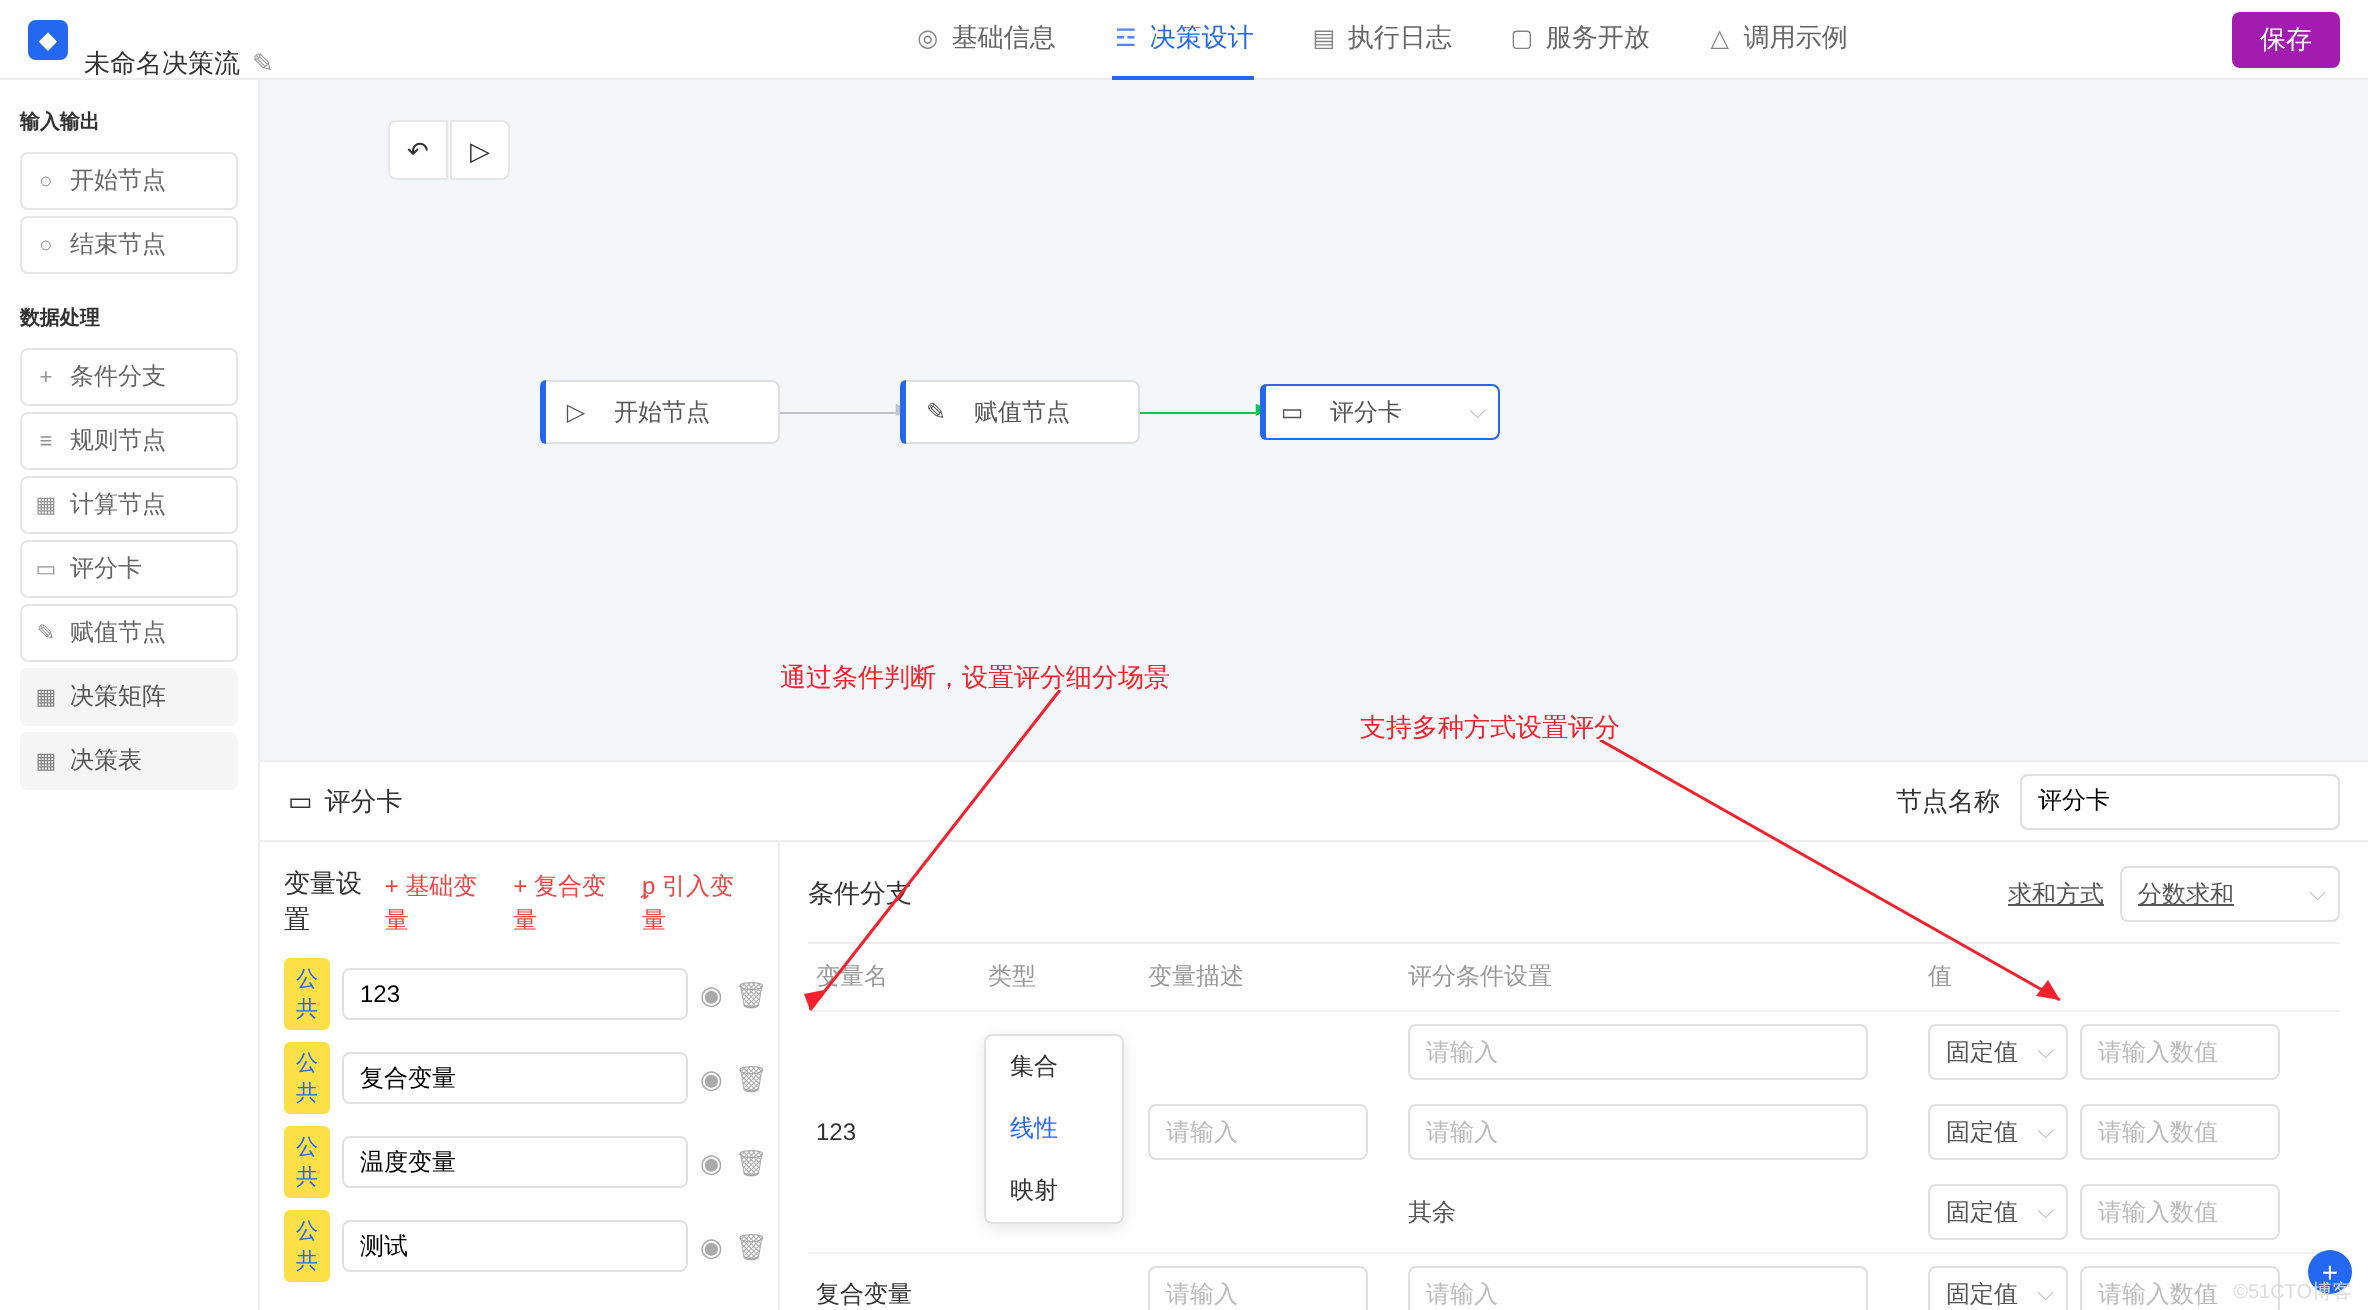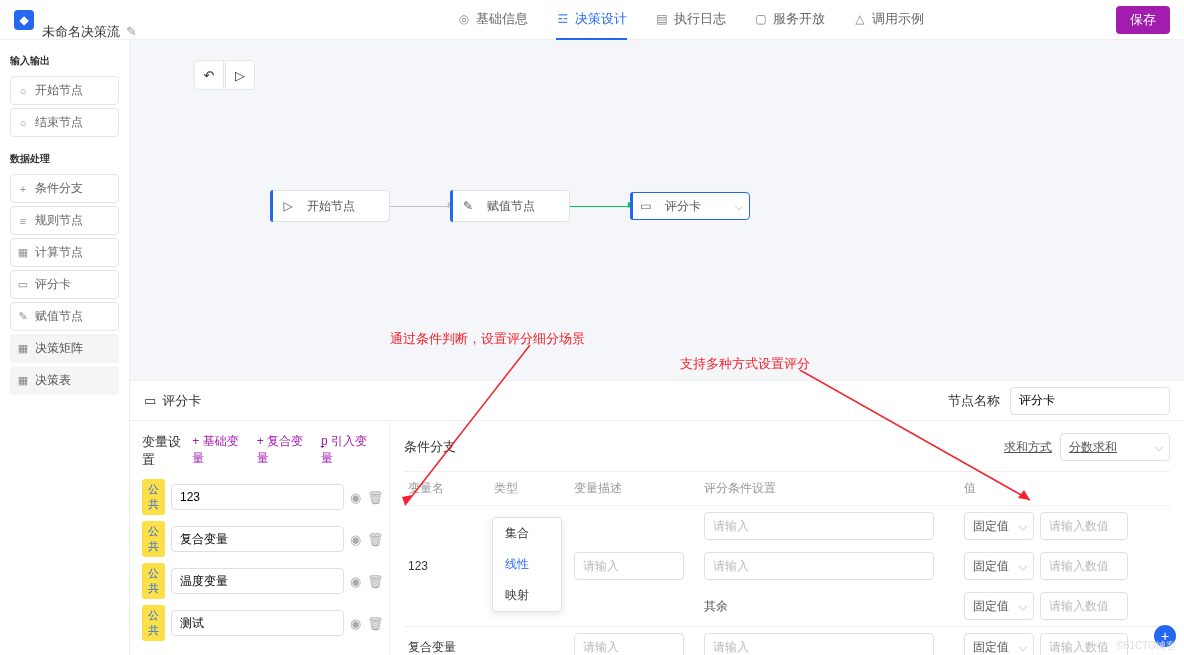--- a/index.html
+++ b/index.html
@@ -37,23 +37,23 @@
 .ann-red1 { position: absolute; left: 390px; top: 330px; color: #f5222d; font-size: 13px; pointer-events: none; }
 .ann-red2 { position: absolute; left: 680px; top: 355px; color: #f5222d; font-size: 13px; pointer-events: none; }
 .arrow-svg { position: absolute; pointer-events: none; }
 .panel { flex: 1; border-top: 1px solid #eee; display: flex; flex-direction: column; overflow: hidden; }
 .panel-hdr { height: 40px; display: flex; align-items: center; padding: 0 14px; border-bottom: 1px solid #eee; }
 .panel-hdr-left { display: flex; align-items: center; gap: 6px; font-size: 13px; }
 .panel-hdr-right { margin-left: auto; display: flex; align-items: center; gap: 10px; }
 .panel-hdr-right input { width: 160px; height: 28px; border: 1px solid #e0e0e0; border-radius: 4px; padding: 0 8px; font-size: 12px; }
 .panel-body { flex: 1; display: flex; overflow: hidden; }
 .var-panel { width: 260px; border-right: 1px solid #eee; padding: 12px; overflow-y: auto; }
-.var-hdr { display: flex; align-items: flex-start; margin-bottom: 10px; }
+.var-hdr { display: flex; align-items: flex-end; margin-bottom: 10px; }
 .var-hdr-title { font-size: 13px; color: #333; }
-.var-links { margin-left: auto; display: flex; gap: 8px; font-size: 12px; color: #a21caf; }
+.var-links { margin-left: auto; display: flex; gap: 8px; font-size: 12px; color: #ef4444; }
 .var-links span { cursor: pointer; }
 .var-row { display: flex; align-items: center; gap: 6px; margin-bottom: 6px; }
 .var-tag { background: #fde047; color: #2468f2; font-size: 11px; padding: 3px 6px; border-radius: 3px; }
 .var-input { flex: 1; height: 26px; border: 1px solid #e0e0e0; border-radius: 4px; padding: 0 8px; font-size: 12px; }
 .var-ic { color: #aaa; font-size: 13px; cursor: pointer; width: 16px; text-align: center; }
 .cfg-panel { flex: 1; padding: 12px 14px; overflow-y: auto; position: relative; }
 .cfg-hdr { display: flex; align-items: center; margin-bottom: 10px; }
 .cfg-title { font-size: 13px; }
 .cfg-hdr-right { margin-left: auto; display: flex; align-items: center; gap: 8px; font-size: 12px; color: #555; text-decoration: underline; }
 .sel { height: 28px; border: 1px solid #e0e0e0; border-radius: 4px; padding: 0 22px 0 8px; font-size: 12px; background: #fff; position: relative; display: inline-flex; align-items: center; color: #555; cursor: pointer; }
@@ -65,21 +65,21 @@
 .c-name { width: 90px; padding-left: 4px; }
 .c-type { width: 80px; }
 .c-desc { width: 130px; }
 .c-cond { width: 260px; }
 .c-val { flex: 1; display: flex; gap: 6px; }
 .inp { height: 28px; border: 1px solid #e0e0e0; border-radius: 4px; padding: 0 8px; font-size: 12px; color: #333; }
 .inp::placeholder { color: #bbb; }
 .inp-desc { width: 110px; }
 .inp-cond { width: 230px; }
 .sel-val { width: 70px; }
-.inp-val { width: 88px; }
+.inp-val { width: 100px; }
 .dropdown { position: absolute; left: 102px; top: 96px; width: 70px; background: #fff; border: 1px solid #e0e0e0; border-radius: 4px; box-shadow: 0 2px 8px rgba(0,0,0,.1); z-index: 10; }
 .dd-item { padding: 7px 12px; font-size: 12px; cursor: pointer; }
 .dd-item.active { color: #2468f2; }
 .add-fab { position: absolute; right: 8px; bottom: 8px; width: 22px; height: 22px; border-radius: 50%; background: #2468f2; color: #fff; display: flex; align-items: center; justify-content: center; font-size: 14px; cursor: pointer; }
 .watermark { position: absolute; right: 8px; bottom: 2px; font-size: 10px; color: #ddd; }
 .static-txt { color: #555; }
 </style>
 </head>
 <body>
 

